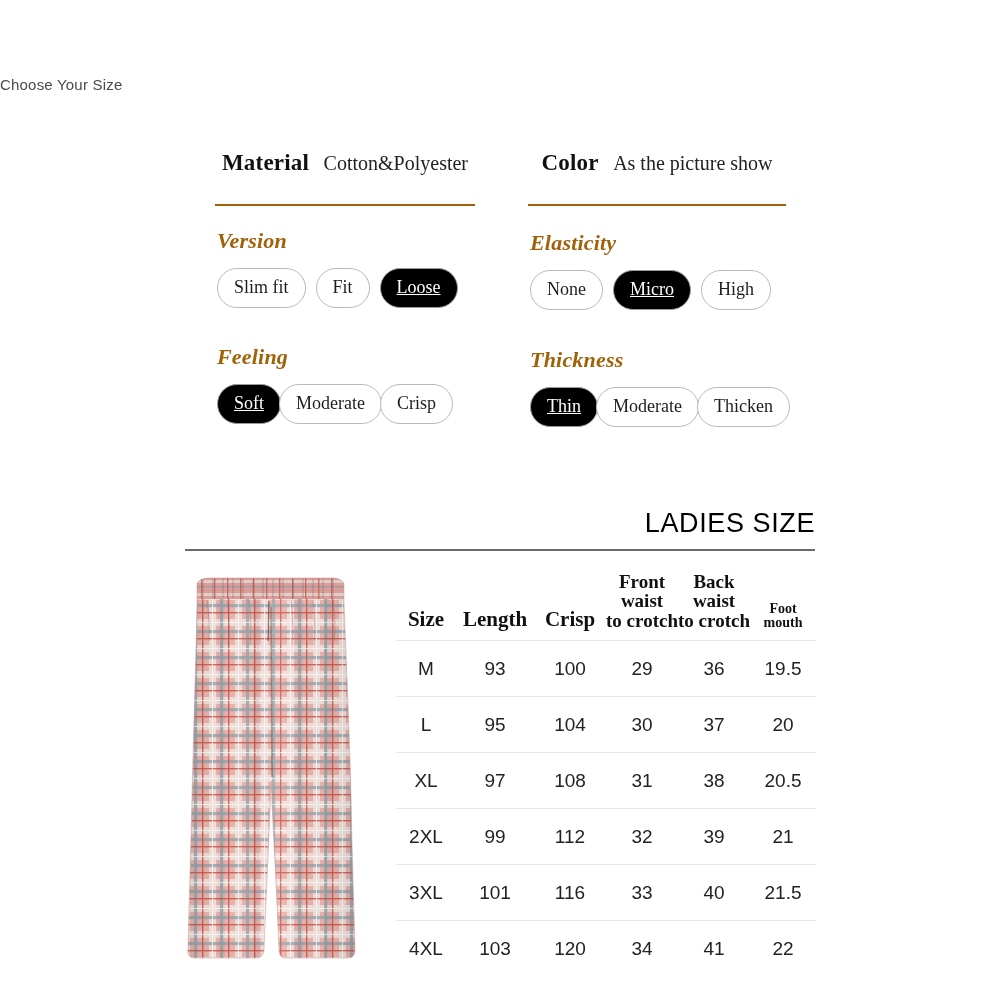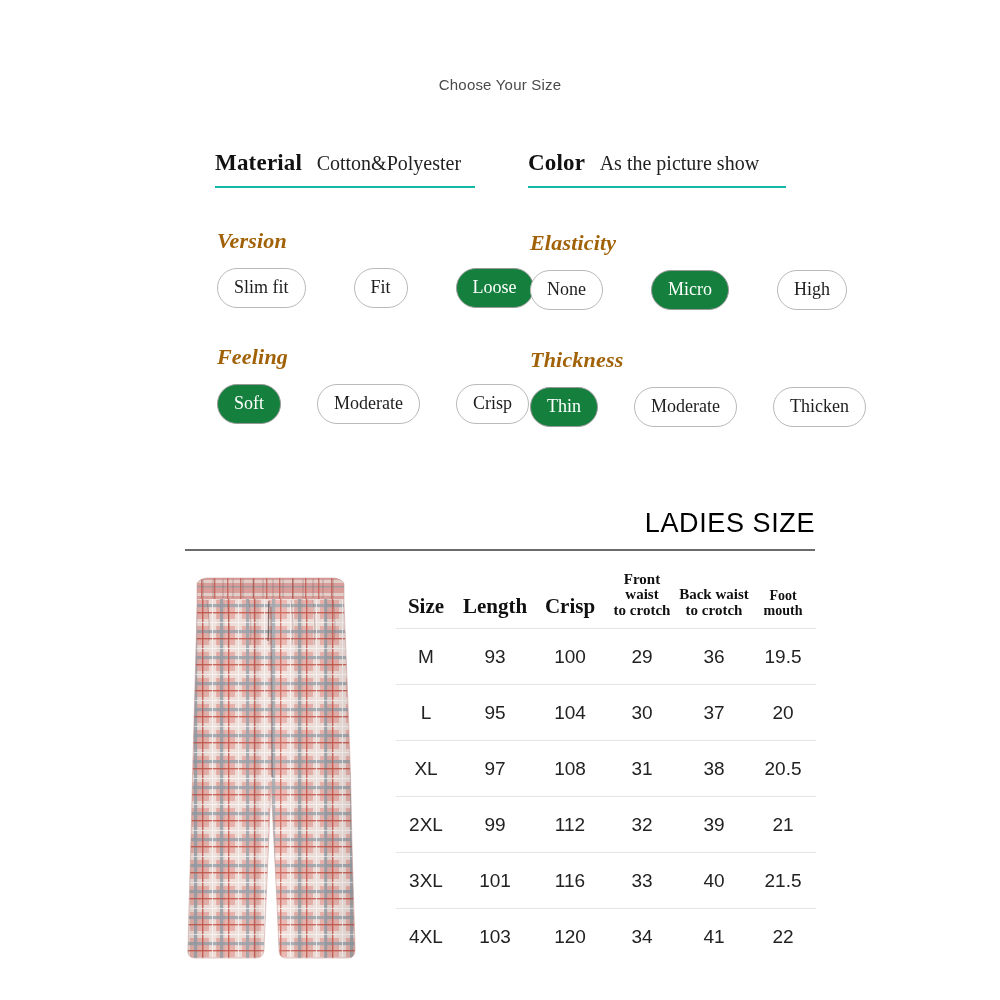--- a/index.html
+++ b/index.html
@@ -15,21 +15,21 @@
     font-family: "Liberation Sans", sans-serif;
     color: #1a1a1a;
   }
 
   
   .page-title {
     position: absolute;
     top: 76px;
     left: 0;
     width: 1000px;
-    text-align: center;
+    text-align: left;
     font-family: "Liberation Sans", sans-serif;
     font-size: 15px;
     color: #4a4a4a;
     letter-spacing: .2px;
   }
 
   
   .spec-area {
     position: absolute;
     top: 150px;
@@ -38,23 +38,24 @@
     height: 320px;
   }
 
   .spec-col-left  { position: absolute; left: 215px; top: 0; width: 290px; }
   .spec-col-right { position: absolute; left: 528px; top: 0; width: 300px; }
 
   
   .under-row {
     position: relative;
     display: block;
-    padding-bottom: 10px;
-    border-bottom: 2px solid #14b8a6;
+    padding-bottom: 28px;
+    border-bottom: 2px solid #a16207;
     white-space: nowrap;
+    text-align: center;
   }
   .spec-col-left  .under-row { width: 260px; }
   .spec-col-right .under-row { width: 258px; }
 
   .under-row .label {
     font-family: "Liberation Serif", serif;
     font-weight: bold;
     font-size: 23px;
     color: #111;
     letter-spacing: .2px;
@@ -73,41 +74,41 @@
     font-size: 22px;
     color: #a16207;
     letter-spacing: .2px;
     font-style: italic;
   }
 
   .pill-row {
     display: flex;
     align-items: flex-end;
     margin-top: 14px;
-    gap: 38px;
   }
   .pill-row.tight > .pill + .pill { margin-left: -2px; }
   .pill-row.loose > .pill + .pill { margin-left: 10px; }
 
   .pill {
     font-family: "Liberation Serif", serif;
     font-size: 18px;
     line-height: 1;
     padding: 9px 16px 11px;
     border-radius: 999px;
     border: 1px solid #b9b9b9;
     background: #ffffff;
     color: #1d1d1d;
     white-space: nowrap;
     box-sizing: border-box;
   }
   .pill.selected {
-    background: #15803d;
+    background: #000000;
     border-color: #9a9a9a;
     color: #ffffff;
+    text-decoration: underline;
   }
 
   
   .blk-1 { position: absolute; top: 0;   left: 0; }
   .blk-2 { position: absolute; top: 78px; left: 2px; }
   .blk-3 { position: absolute; top: 194px; left: 2px; }
   .spec-col-right .blk-2 { top: 80px; }
   .spec-col-right .blk-3 { top: 197px; }
 
   
@@ -149,21 +150,21 @@
   .size-table th {
     font-family: "Liberation Serif", serif;
     font-weight: bold;
     color: #101010;
     padding: 0 0 10px;
     vertical-align: bottom;
     text-align: center;
     line-height: 1.02;
   }
   .size-table th.h-big  { font-size: 21px; }
-  .size-table th.h-small{ font-size: 15px; }
+  .size-table th.h-small{ font-size: 19px; }
   .size-table th.h-foot { font-size: 14px; }
 
   .size-table tbody tr { border-top: 1px solid #e6e6e6; }
   .size-table td {
     font-family: "Liberation Sans", sans-serif;
     font-size: 19px;
     color: #222;
     text-align: center;
     padding: 17px 0 16px;
   }

